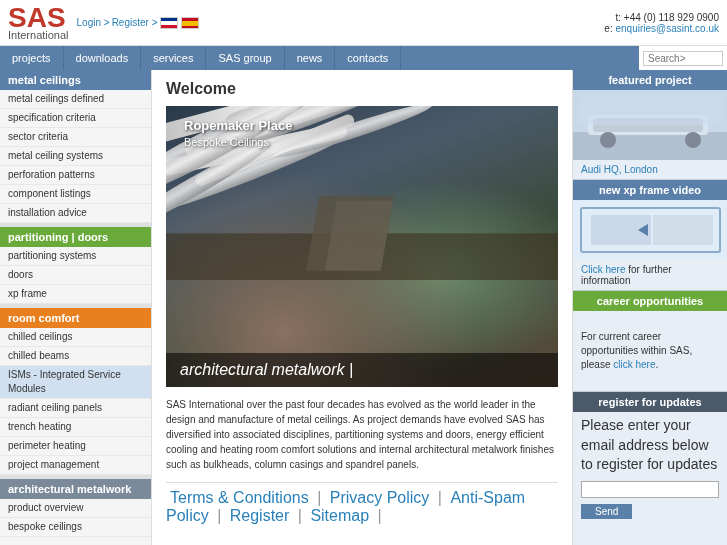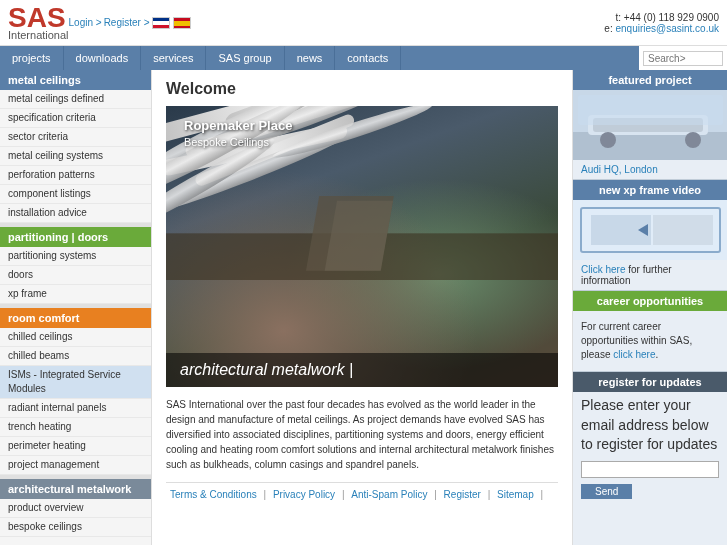--- a/index.html
+++ b/index.html
@@ -1,20 +1,20 @@
 <!DOCTYPE html>
 <html><head>
   <meta charset="utf-8">
   <style>
     * { margin: 0; padding: 0; box-sizing: border-box; }
     body { font-family: Arial, sans-serif; font-size: 11px; background: #fff; width: 727px; height: 545px; overflow: hidden; }
 
     
     #top-bar { background: #fff; display: flex; justify-content: space-between; align-items: center; padding: 4px 8px; border-bottom: 1px solid #ddd; }
-    #logo-area { display: flex; align-items: center; gap: 0; }
+    #logo-area { display: flex; align-items: center; gap: 8px; }
     #logo { font-size: 28px; font-weight: bold; color: #1a5276; line-height: 1; }
     #logo span { color: #e74c3c; }
     #logo-intl { font-size: 10px; color: #555; display: block; }
     #login-area { font-size: 10px; color: #2980b9; display: flex; flex-direction: row; gap: 2px; }
     #login-area a { color: #2980b9; text-decoration: none; }
     #flags { display: flex; gap: 3px; align-items: center; }
     .flag { width: 18px; height: 12px; display: inline-block; }
     .flag-uk { background: linear-gradient(to bottom, #003087 33%, #fff 33%, #fff 66%, #cf142b 66%); border: 1px solid #ccc; }
     .flag-es { background: linear-gradient(to bottom, #c60b1e 25%, #f1bf00 25%, #f1bf00 75%, #c60b1e 75%); border: 1px solid #ccc; }
     #contact-info { font-size: 10px; text-align: right; color: #333; }
@@ -49,35 +49,35 @@
     
     .pipe { position: absolute; background: linear-gradient(to right, #c0c0c0, #e8e8e8, #c0c0c0); border-radius: 50px; transform-origin: left center; }
     #hero-caption-top { position: absolute; top: 12px; left: 18px; color: #fff; font-size: 13px; font-weight: bold; text-shadow: 1px 1px 3px rgba(0,0,0,0.8); }
     #hero-caption-sub { position: absolute; top: 30px; left: 18px; color: #fff; font-size: 11px; text-shadow: 1px 1px 3px rgba(0,0,0,0.8); }
     #hero-label { position: absolute; bottom: 0; left: 0; right: 0; background: rgba(0,0,0,0.55); padding: 8px 14px; color: #fff; font-size: 16px; font-style: italic; }
 
     
     #welcome-text { font-size: 10px; color: #333; line-height: 1.5; margin-bottom: 10px; }
 
     
-    #footer-links { font-size: 10px; color: #333; border-top: 1px solid #ddd; padding-top: 6px; }
+    #footer-links { font-size: 16px; color: #333; border-top: 1px solid #ddd; padding-top: 6px; }
     #footer-links a { color: #2980b9; text-decoration: none; margin: 0 4px; }
     .footer-sep { color: #999; }
 
     
     #right-panel { width: 155px; min-width: 155px; background: #e8eef5; border-left: 1px solid #ddd; overflow-y: auto; padding: 0; }
     .right-section-header { background: #5a7fa8; color: #fff; font-size: 11px; font-weight: bold; padding: 4px 8px; text-align: center; }
     .right-section-header.green { background: #6aaa3a; }
     .right-section-header.dark { background: #4a5a6a; }
     #featured-link { font-size: 10px; color: #2980b9; padding: 4px 8px; display: block; text-decoration: none; }
     #xp-frame-img { width: 100%; height: 60px; background: linear-gradient(135deg, #e0e8f0, #c8d8e8); position: relative; overflow: hidden; }
     #click-here-text { font-size: 10px; padding: 4px 8px; color: #333; }
     #click-here-text a { color: #2980b9; text-decoration: none; }
     .right-divider { height: 1px; background: #c0ccd8; margin: 0; }
-    #career-text { font-size: 10px; padding: 9px 8px; color: #333; line-height: 1.4; }
+    #career-text { font-size: 10px; padding: 19px 8px; color: #333; line-height: 1.4; }
     #career-text a { color: #2980b9; text-decoration: none; }
     #register-text { font-size: 14px; padding: 4px 8px; color: #333; line-height: 1.4; }
     #email-input { width: calc(100% - 16px); margin: 2px 8px; border: 1px solid #aaa; font-size: 10px; padding: 2px 4px; }
     #send-btn { display: block; margin: 4px 8px; background: #5a7fa8; color: #fff; border: none; font-size: 10px; padding: 2px 14px; cursor: pointer; }
 
     
     #hero-bg { position: absolute; top: 0; left: 0; right: 0; bottom: 0; background: 
       radial-gradient(ellipse at 30% 80%, #8a7060 0%, transparent 50%),
       radial-gradient(ellipse at 70% 60%, #6a8a6a 0%, transparent 40%),
       linear-gradient(160deg, #2a3a4a 0%, #4a5a6a 30%, #3a4a3a 60%, #5a4a3a 100%); }
@@ -147,21 +147,21 @@
     <div class="sidebar-section-header header-green">partitioning | doors</div>
     <div class="sidebar-item">partitioning systems</div>
     <div class="sidebar-item">doors</div>
     <div class="sidebar-item">xp frame</div>
     <div class="sidebar-separator"></div>
 
     <div class="sidebar-section-header header-orange">room comfort</div>
     <div class="sidebar-item">chilled ceilings</div>
     <div class="sidebar-item">chilled beams</div>
     <div class="sidebar-item active">ISMs - Integrated Service Modules</div>
-    <div class="sidebar-item">radiant internal panels</div>
+    <div class="sidebar-item">radiant ceiling panels</div>
     <div class="sidebar-item">trench heating</div>
     <div class="sidebar-item">perimeter heating</div>
     <div class="sidebar-item">project management</div>
     <div class="sidebar-separator"></div>
 
     <div class="sidebar-section-header header-grey">architectural metalwork</div>
     <div class="sidebar-item">product overview</div>
     <div class="sidebar-item">bespoke ceilings</div>
 
   </div>

